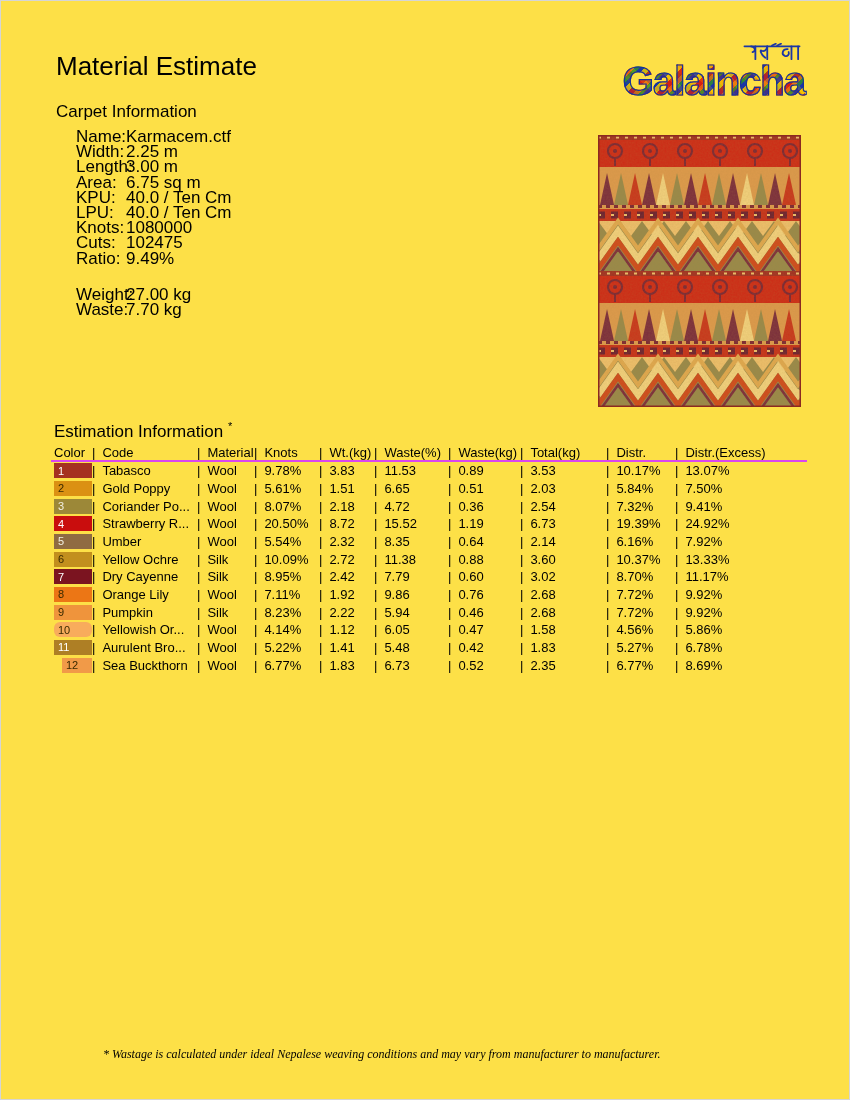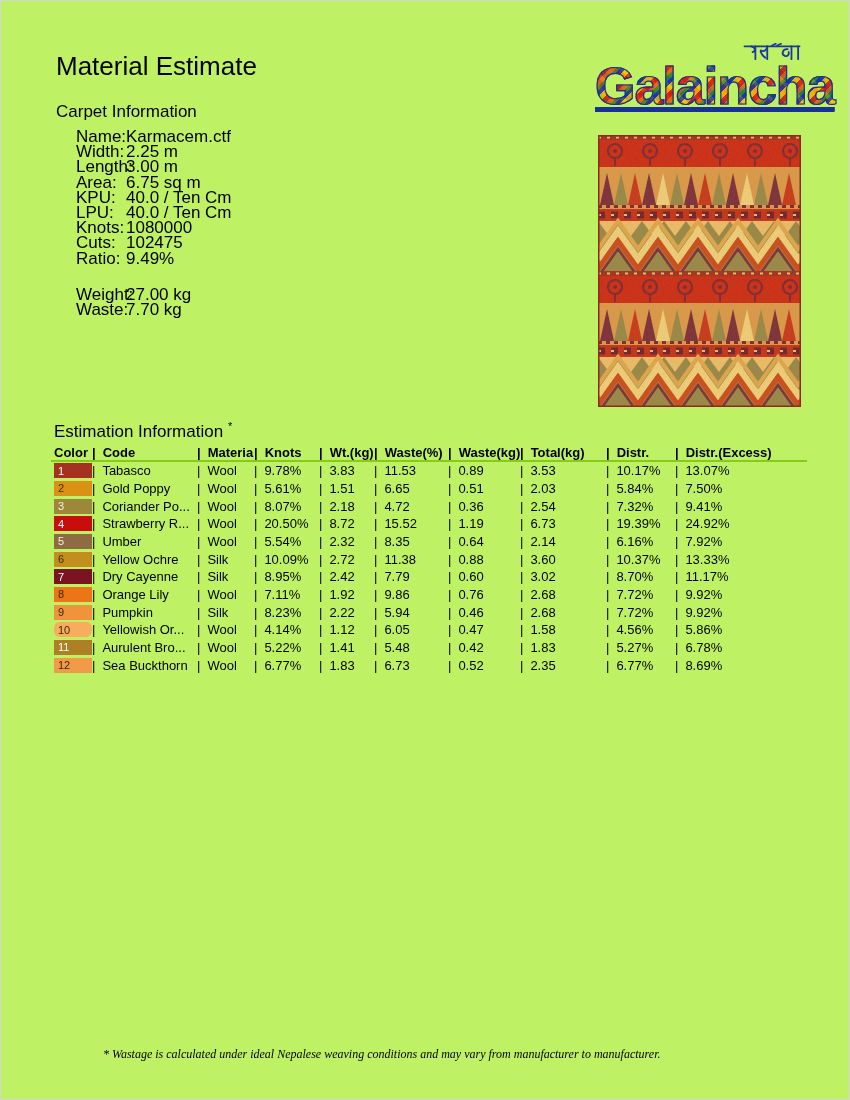--- a/index.html
+++ b/index.html
@@ -1,37 +1,37 @@
 <!DOCTYPE html>
 <html><head>
 <meta charset="utf-8">
 <style>
   * { margin:0; padding:0; box-sizing:border-box; }
   html,body { background:#ffffff; }
   body { font-family:"Liberation Sans", sans-serif; color:#000; }
   .page {
     position:relative; width:850px; height:1100px; margin:0 auto;
-    background:#bef264; border:1px solid #d5d5d5; overflow:hidden;
+    background:#fde047; border:1px solid #d5d5d5; overflow:hidden;
   }
   .page-title {
     position:absolute; left:55px; top:50px;
     font-size:26px; color:#000;
   }
   
   .logo { position:absolute; left:594px; top:42px; width:210px; text-align:right; }
   .logo-devanagari { display:block; margin:0 4px 0 auto; }
   .brand {
-    display:inline-block; font-size:52px; font-weight:700; line-height:0.95;
+    display:inline-block; font-size:40px; font-weight:700; line-height:0.95;
     letter-spacing:-1px; color:#1b36a6;
     background:
       repeating-linear-gradient(-45deg, rgba(216,30,18,.8) 0 5px, rgba(245,196,0,.8) 5px 10px,
         rgba(27,54,166,.8) 10px 14px, rgba(47,143,47,.8) 14px 17px, rgba(232,106,16,.8) 17px 21px),
       repeating-linear-gradient(45deg, #d81e12 0 5px, #f5c400 5px 9px, #1b36a6 9px 14px,
         #2f8f2f 14px 17px, #e86a10 17px 21px);
-    -webkit-background-clip:text; background-clip:text;text-decoration:underline;
+    -webkit-background-clip:text; background-clip:text;
     -webkit-text-stroke:1.2px #16309c;
   }
   @supports ((-webkit-background-clip:text) or (background-clip:text)) {
     .brand { color:transparent; }
   }
   
   .section-heading { position:absolute; font-size:17px; color:#000; }
   #carpet-heading { left:55px; top:101px; }
   .info-block { position:absolute; left:75px; top:126px; }
   .info-line { height:15.2px; font-size:17px; white-space:nowrap; }
@@ -41,21 +41,21 @@
   .carpet { position:absolute; left:597px; top:134px; width:203px; height:272px; }
   
   #est-heading { left:53px; top:419px; }
   #est-heading sup { font-size:11px; }
   .est-table { position:absolute; left:50px; top:444px; width:756px; font-size:13px; }
   .thead, .trow {
     display:grid;
     grid-template-columns:41px 105px 57px 65px 55px 74px 72px 86px 69px 1fr;
     align-items:center;
   }
-  .thead { height:17px; border-bottom:2px solid #84cc16;font-weight:bold; }
+  .thead { height:17px; border-bottom:2px solid #d946ef; }
   .trow  { height:17.67px; }
   .cell  { display:flex; gap:7px; white-space:nowrap; overflow:hidden; align-items:center; }
   .c-color { padding-left:3px; }
   .pipe { flex:0 0 auto; }
   .swatch {
     width:40px; height:15px; display:flex; align-items:center;
     padding-left:4px; font-size:11px;
   }
   
   .footnote {
@@ -730,21 +730,21 @@
             <span class="val">5.27%</span>
           </div>
     <div class="cell">
             <span class="pipe">|</span>
             <span class="val">6.78%</span>
           </div>
   </div>
 
   <div class="trow">
     <div class="cell c-color">
-      <span class="swatch" style="background: rgb(241, 154, 72);">
+      <span class="swatch" style="background: rgb(241, 154, 72); margin-left: 8px;">
               <span class="swnum" style="color: rgb(58, 42, 0);">12</span>
             </span>
     </div>
     <div class="cell">
             <span class="pipe">|</span>
             <span class="val">Sea Buckthorn</span>
           </div>
     <div class="cell">
             <span class="pipe">|</span>
             <span class="val">Wool</span>

